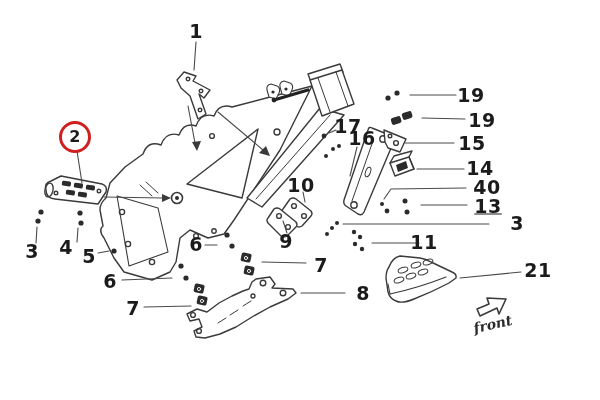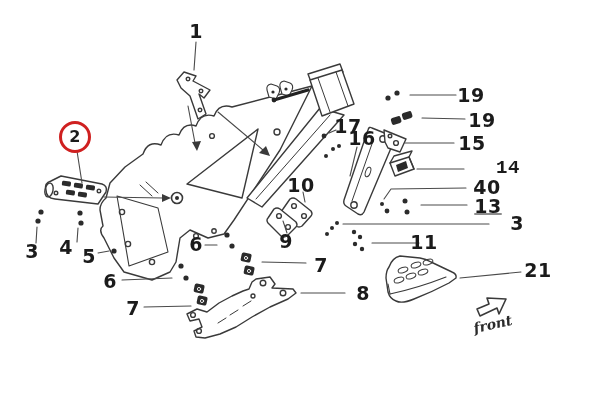--- a/index.html
+++ b/index.html
@@ -272,21 +272,21 @@
       <div class="callout" style="left: 110px; top: 281px;">6</div>
       <div class="callout" style="left: 196px; top: 244px;">6</div>
       <div class="callout" style="left: 133px; top: 308px;">7</div>
       <div class="callout" style="left: 321px; top: 265px;">7</div>
       <div class="callout" style="left: 363px; top: 293px;">8</div>
       <div class="callout" style="left: 286px; top: 241px;">9</div>
       <div class="callout" style="left: 301px; top: 185px;">10</div>
       <div class="callout" style="left: 424px; top: 242px;">11</div>
       <div class="callout" style="left: 517px; top: 223px;">3</div>
       <div class="callout" style="left: 488px; top: 206px; text-decoration: underline;">13</div>
-      <div class="callout" style="left: 508px; top: 168px; font-family: Liberation Mono, monospace;">14</div>
+      <div class="callout" style="left: 480px; top: 168px;">14</div>
       <div class="callout" style="left: 472px; top: 143px;">15</div>
       <div class="callout" style="left: 362px; top: 138px;">16</div>
       <div class="callout" style="left: 348px; top: 126px; text-align: right;">17</div>
       <div class="callout" style="left: 482px; top: 120px;">19</div>
       <div class="callout" style="left: 471px; top: 95px;">19</div>
       <div class="callout" style="left: 487px; top: 187px;">40</div>
       <div class="callout" style="left: 538px; top: 270px;">21</div>
     </div>
 
   <div class="front-label">front</div>

